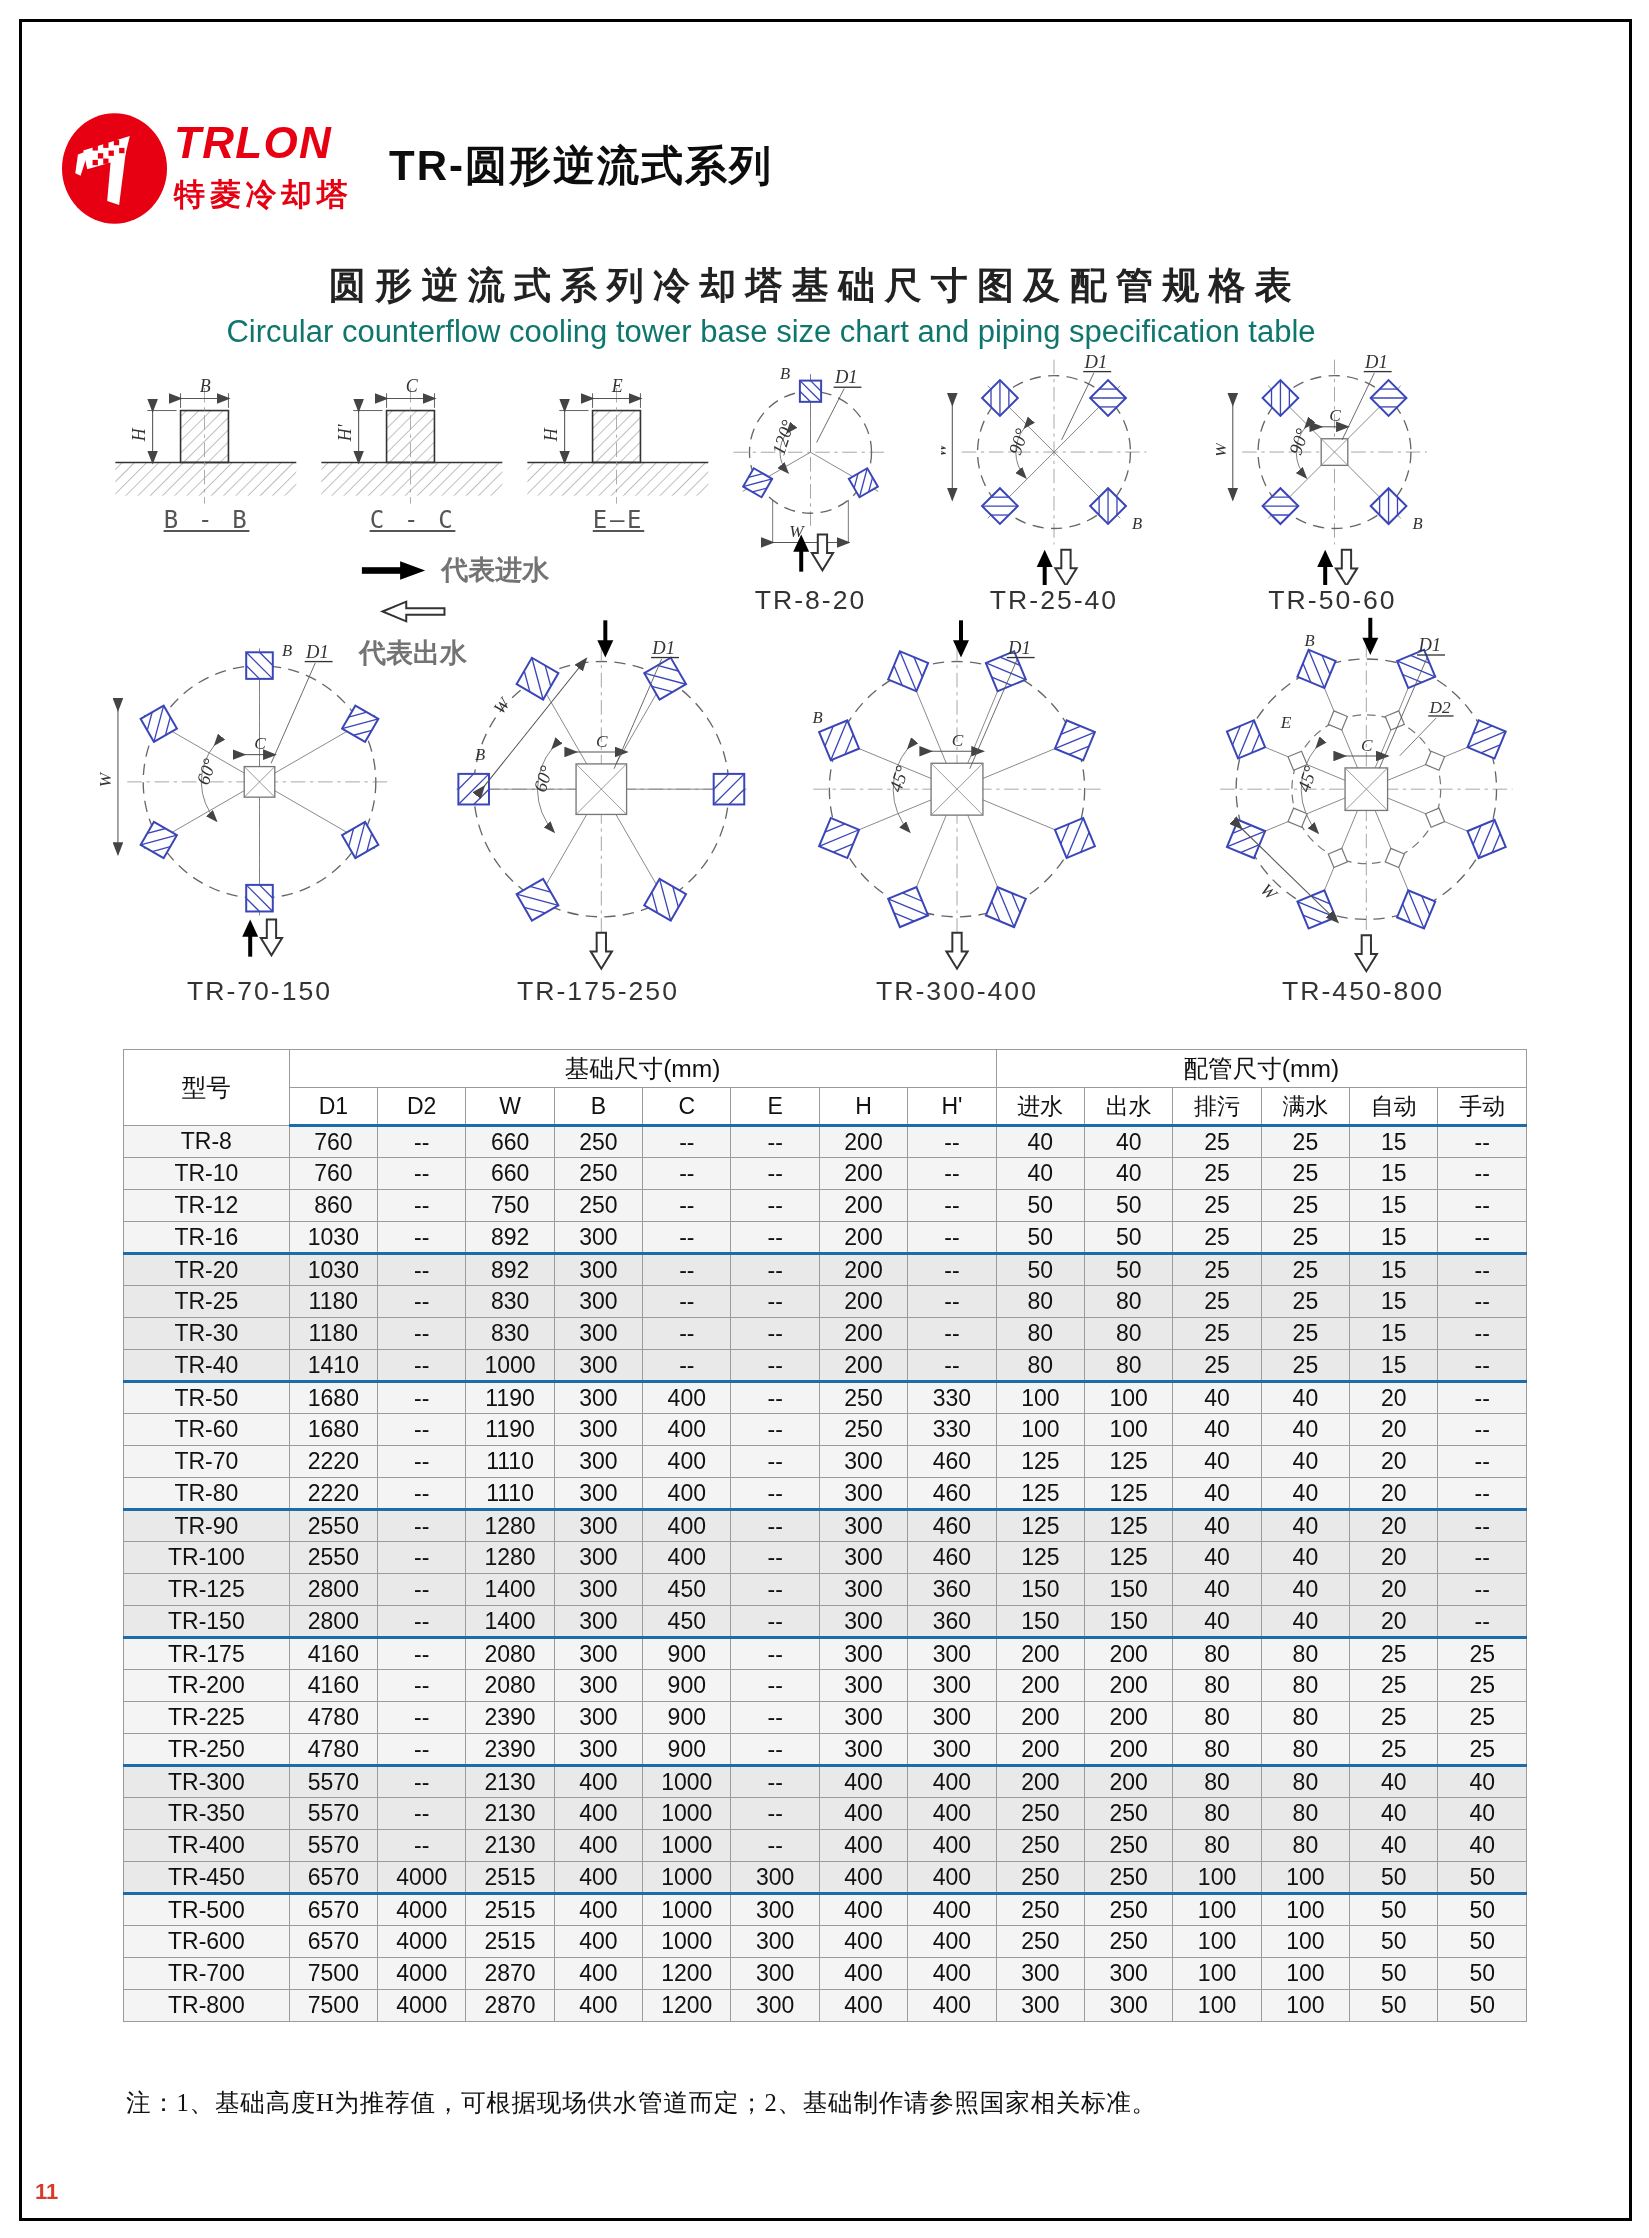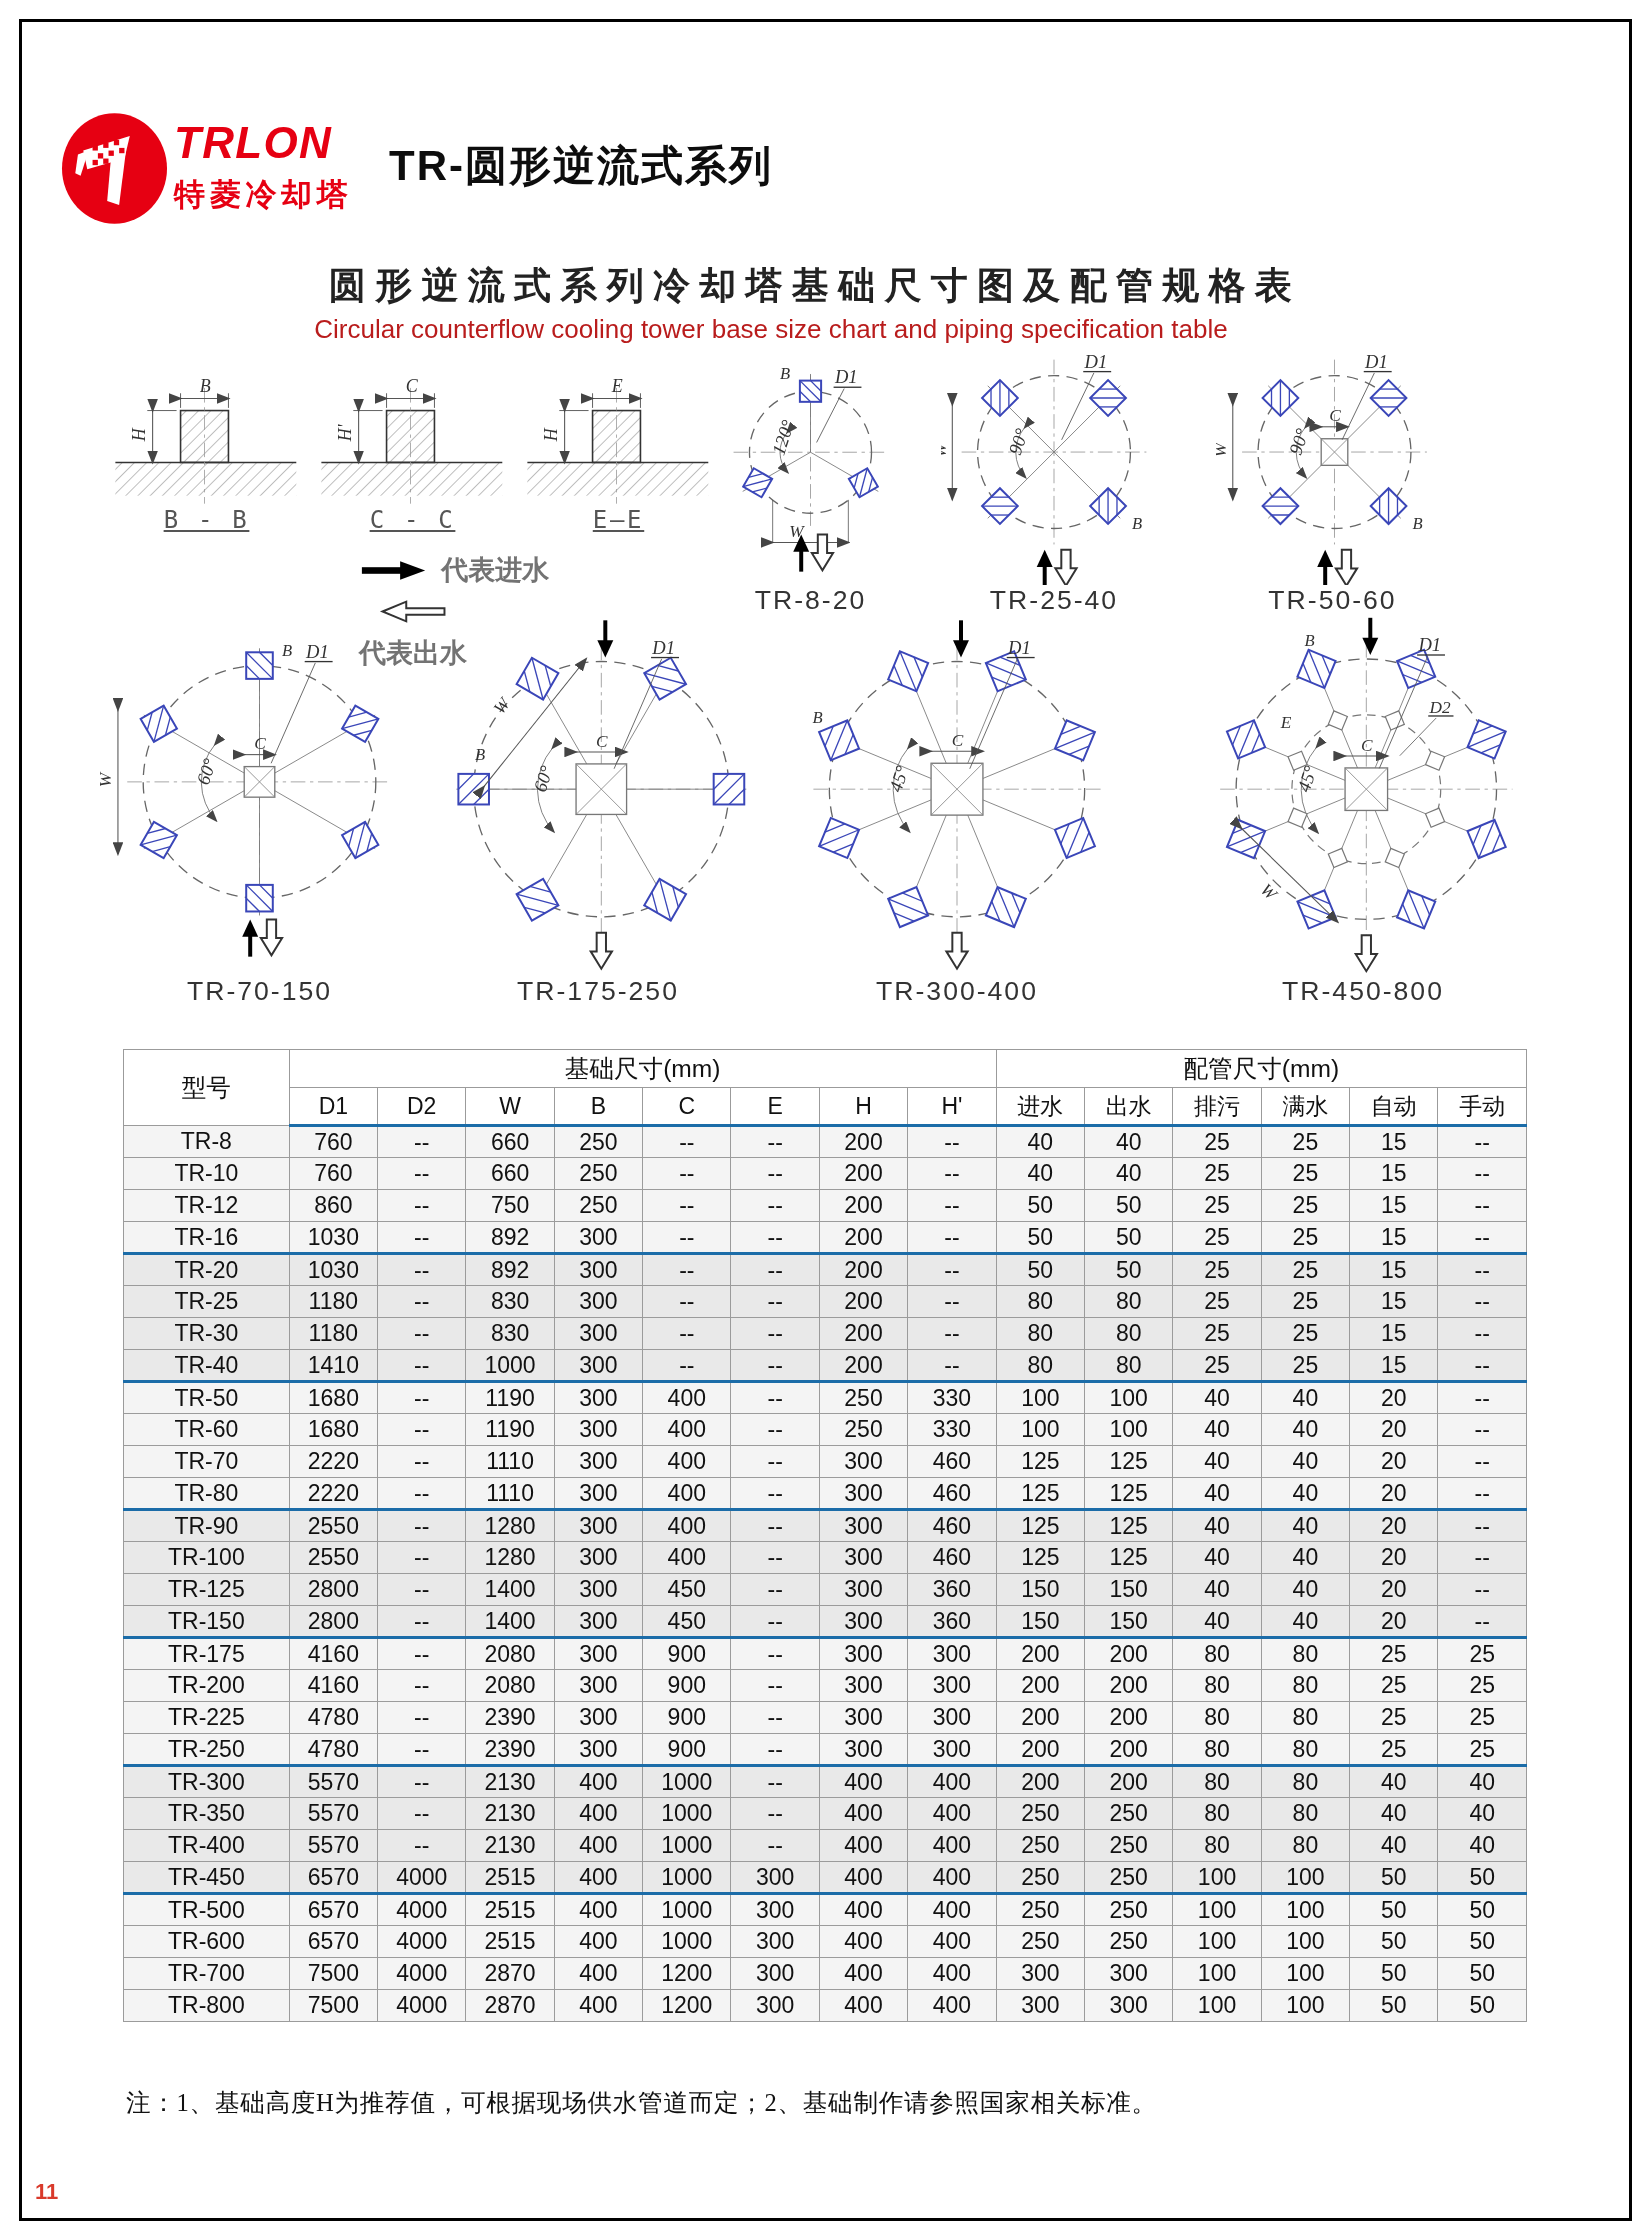--- a/index.html
+++ b/index.html
@@ -12,21 +12,21 @@
   #logo-svg{position:absolute;left:58px;top:112px;}
   #logo-text{position:absolute;left:174px;top:118px;font-size:44px;font-weight:bold;
              font-style:italic;color:#e60012;letter-spacing:1.3px;}
   #logo-subtext{position:absolute;left:174px;top:174px;font-size:31px;font-weight:bold;
                 color:#e60012;letter-spacing:4.7px;}
   #series-title{position:absolute;left:389px;top:138px;font-size:42px;font-weight:bold;
                 color:#0d0d0d;letter-spacing:2px;}
   #section-title{position:absolute;left:0;top:261px;width:1542px;text-align:center;
                  font-size:37px;font-weight:bold;color:#222;letter-spacing:9.3px;margin-left:44px;}
   #section-subtitle{position:absolute;left:0;top:314px;width:1542px;text-align:center;
-                    font-size:26px;color:#b91c1c;}
+                    font-size:31px;color:#0f766e;}
   
   .legend-row{position:absolute;display:flex;align-items:center;gap:9.3px;}
   .legend-label{font-size:27px;font-weight:bold;color:#737373;}
   
   .diagram-caption{position:absolute;text-align:center;font-size:26.6px;color:#333;
                    letter-spacing:2px;font-family:"Liberation Sans",sans-serif;}
   .section-caption{position:absolute;text-align:center;font-size:24px;color:#555;
                    letter-spacing:2.7px;font-family:"DejaVu Sans Mono",monospace;
                    text-decoration:underline;}
   

